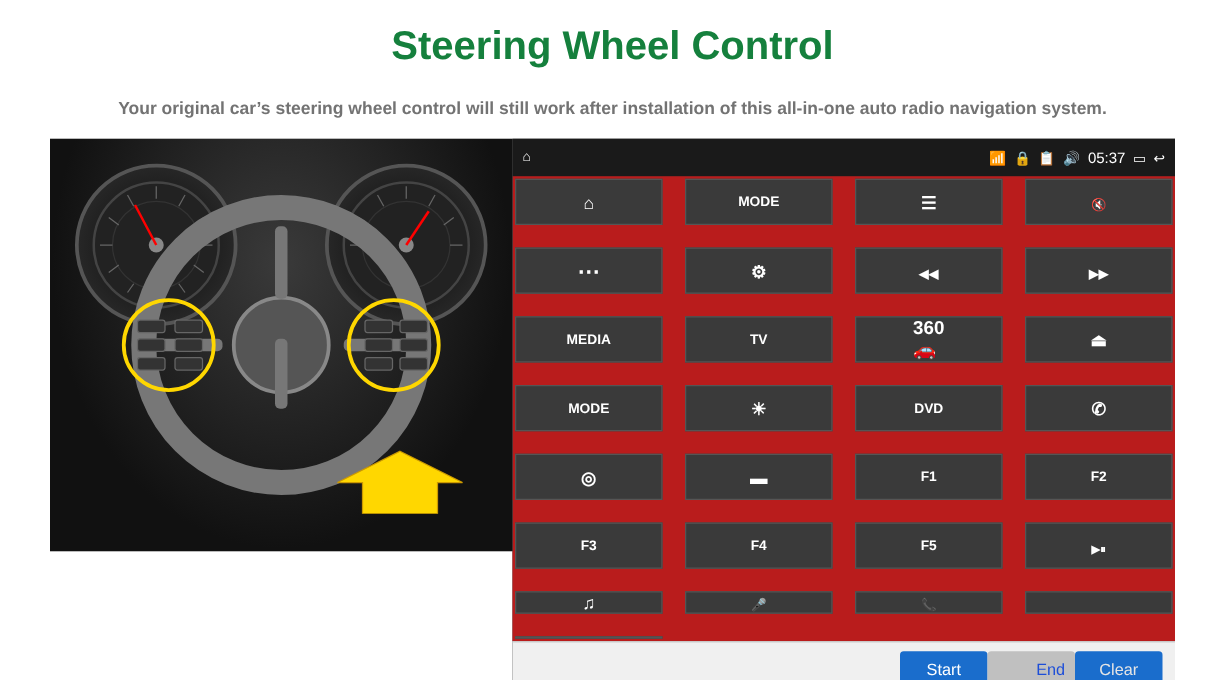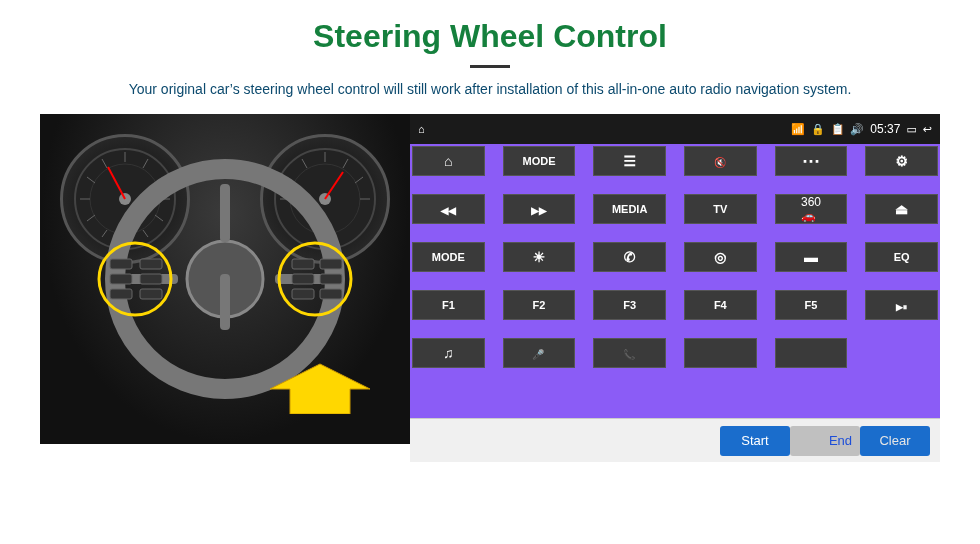--- a/index.html
+++ b/index.html
@@ -30,25 +30,26 @@
 
     .divider {
       width: 40px;
       height: 3px;
       background: #333;
       margin: 4px auto 10px;
     }
 
     .subtitle {
       font-size: 14px;
-      color: #0c4a6e;
+      color: #737373;
       text-align: center;
       line-height: 1.6;
       margin-bottom: 14px;
       font-family: Arial, sans-serif;
+      font-weight: bold;
     }
 
     .content-row {
       display: flex;
       flex-direction: row;
       width: 100%;
       gap: 0;
     }
 
     
@@ -116,25 +117,25 @@
     .status-right {
       display: flex;
       align-items: center;
       gap: 6px;
       font-size: 11px;
     }
 
     .panel-grid {
       flex: 1;
       display: grid;
-      grid-template-columns: repeat(6, 1fr);
+      grid-template-columns: repeat(4, 1fr);
       grid-template-rows: repeat(6, 1fr);
       gap: 18px;
       padding: 2px;
-      background: #8b5cf6;
+      background: #b91c1c;
     }
 
     .btn {
       background: #3a3a3a;
       color: #fff;
       display: flex;
       align-items: center;
       justify-content: center;
       font-size: 11px;
       font-family: Arial, sans-serif;
@@ -337,43 +338,43 @@
             <span class="icon-next btn-icon"></span>
           </div>
         <div class="btn">
             <span>MEDIA</span>
           </div>
         <div class="btn">
             <span>TV</span>
           </div>
 
         <div class="btn">
-            <span style="font-size:12px;font-weight:normal;">360<br>🚗</span>
+            <span style="font-size:15px;font-weight:bold;">360<br>🚗</span>
           </div>
         <div class="btn">
             <span class="icon-eject btn-icon"></span>
           </div>
         <div class="btn">
             <span>MODE</span>
           </div>
         <div class="btn">
             <span class="icon-bright btn-icon"></span>
           </div>
+        <div class="btn">
+            <span>DVD</span>
+          </div>
 
         <div class="btn">
             <span class="icon-phone btn-icon"></span>
           </div>
         <div class="btn">
             <span class="icon-ie btn-icon"></span>
           </div>
         <div class="btn">
             <span class="icon-bar btn-icon"></span>
-          </div>
-        <div class="btn">
-            <span>EQ</span>
           </div>
         <div class="btn">
             <span>F1</span>
           </div>
 
         <div class="btn">
             <span>F2</span>
           </div>
         <div class="btn">
             <span>F3</span>

